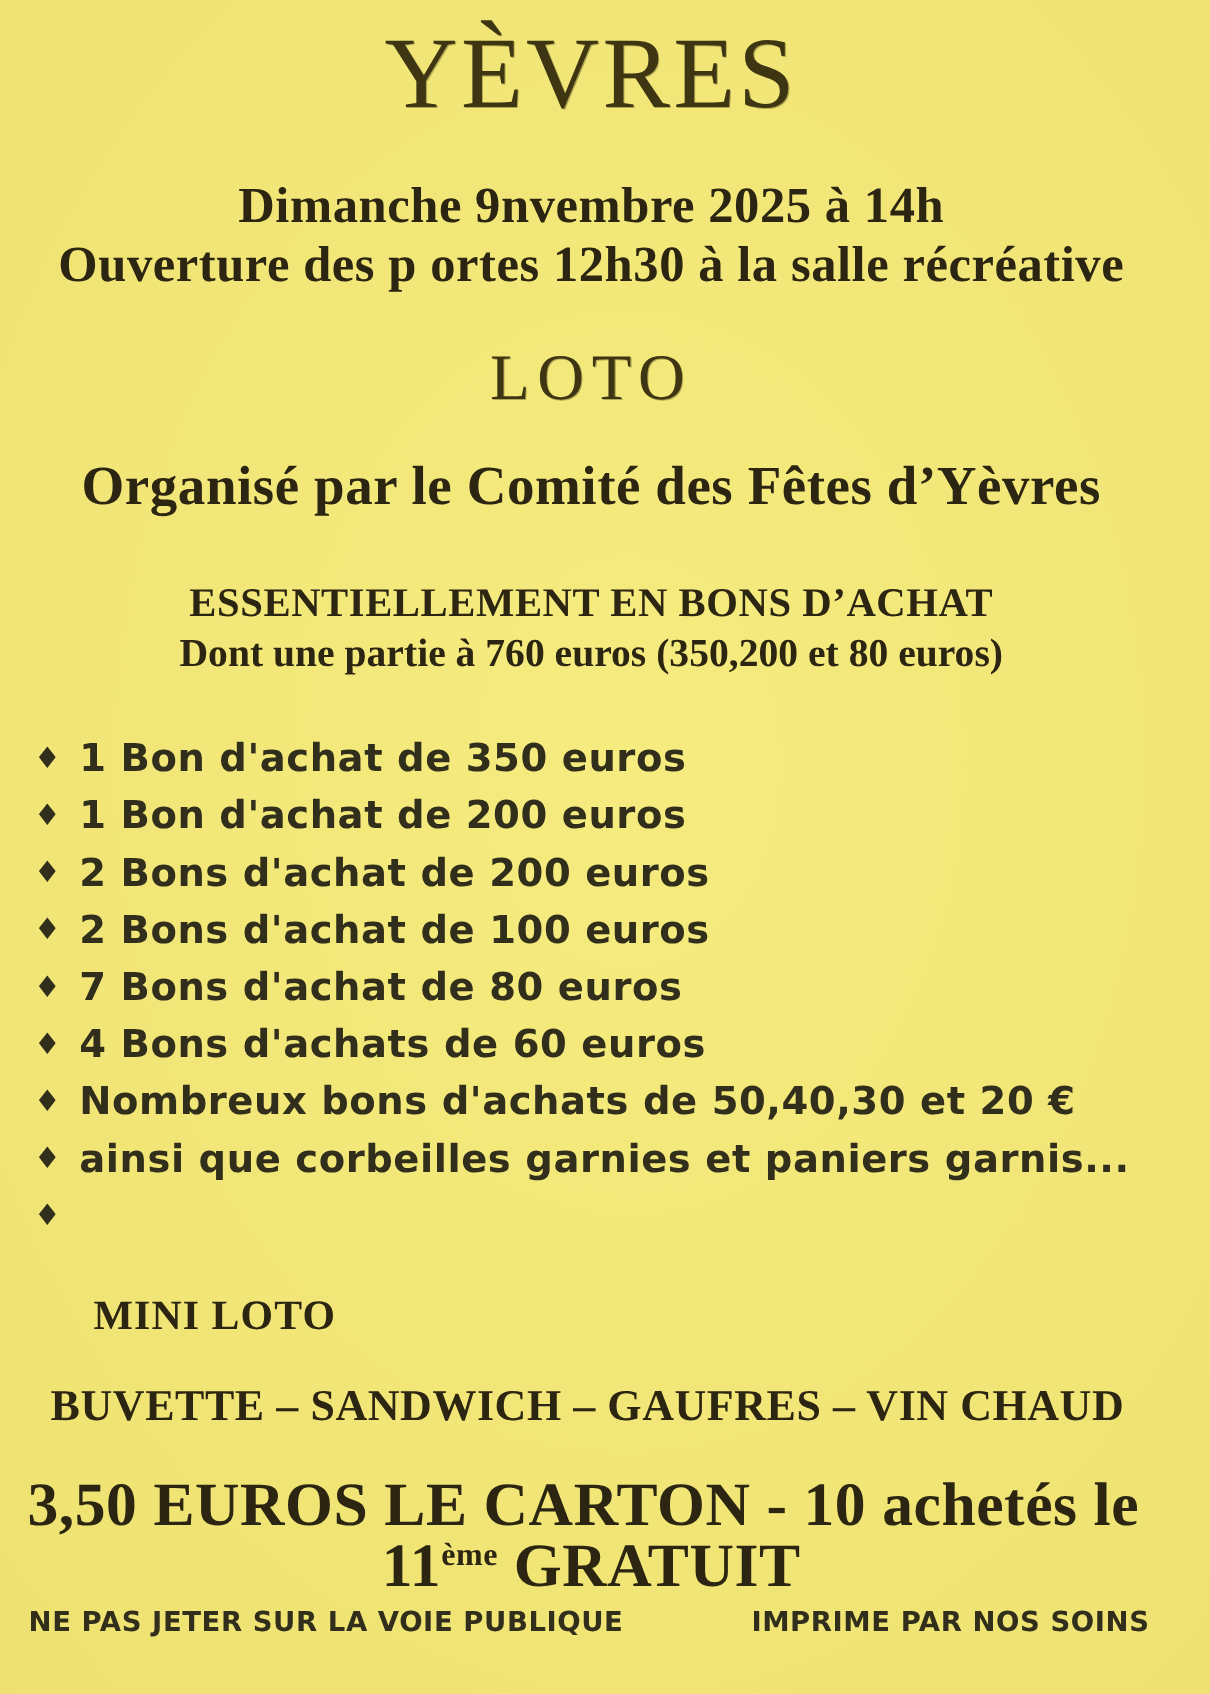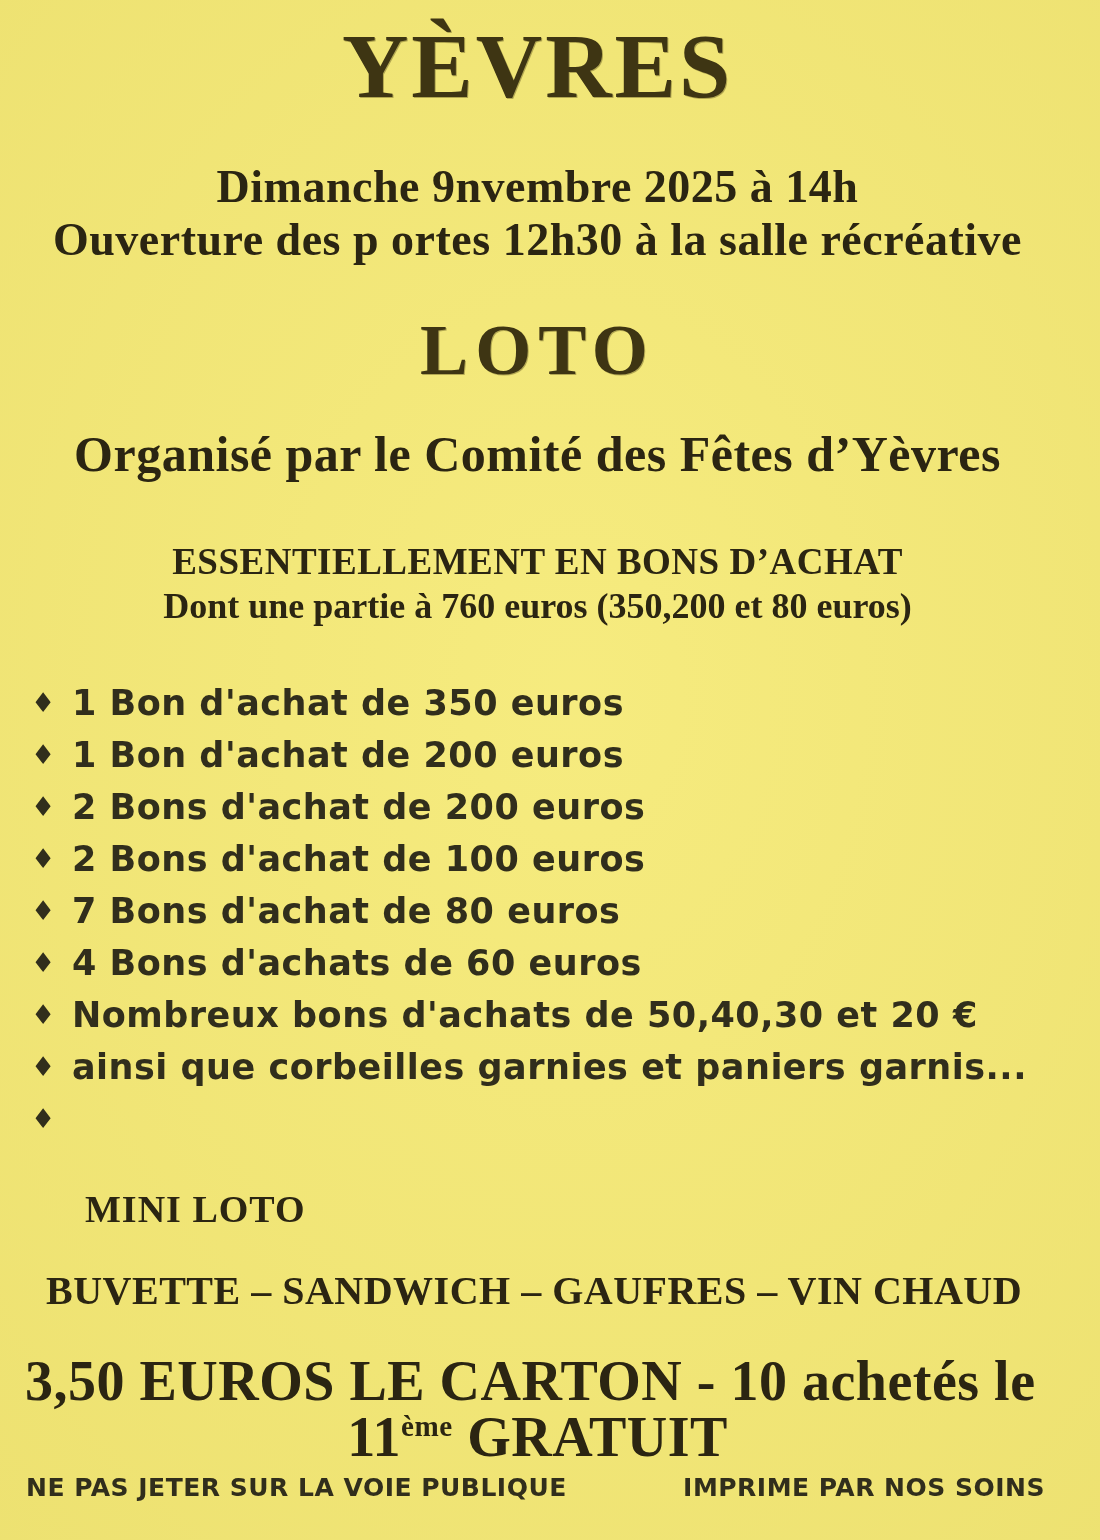--- a/index.html
+++ b/index.html
@@ -23,37 +23,37 @@
       var(--bg, #f5e973);
   }
   .centercol {
     width: 1075px;
     text-align: center;
   }
   .title {
     padding-top: 20px;
     font-size: 92px;
     line-height: 1.0;
-    font-weight: bold;
+    font-weight: normal;
     letter-spacing: 3px;
     color: var(--display-ink, #3e3513);
     text-shadow: 1px 1px 0 rgba(60,50,10,0.35);
   }
   .datelines {
     margin-top: 48px;
     font-size: 46px;
     line-height: 53px;
     font-weight: 600;
     letter-spacing: 0.5px;
   }
   .loto {
     margin-top: 48px;
-    font-size: 72px;
-    line-height: 1.0;
-    font-weight: bold;
+    font-size: 59px;
+    line-height: 1.0;
+    font-weight: normal;
     letter-spacing: 7px;
     color: var(--display-ink, #3e3513);
     text-shadow: 1px 1px 0 rgba(60,50,10,0.35);
   }
   .organizer {
     margin-top: 40px;
     font-size: 50px;
     line-height: 1.15;
     font-weight: 600;
     letter-spacing: 0.5px;

